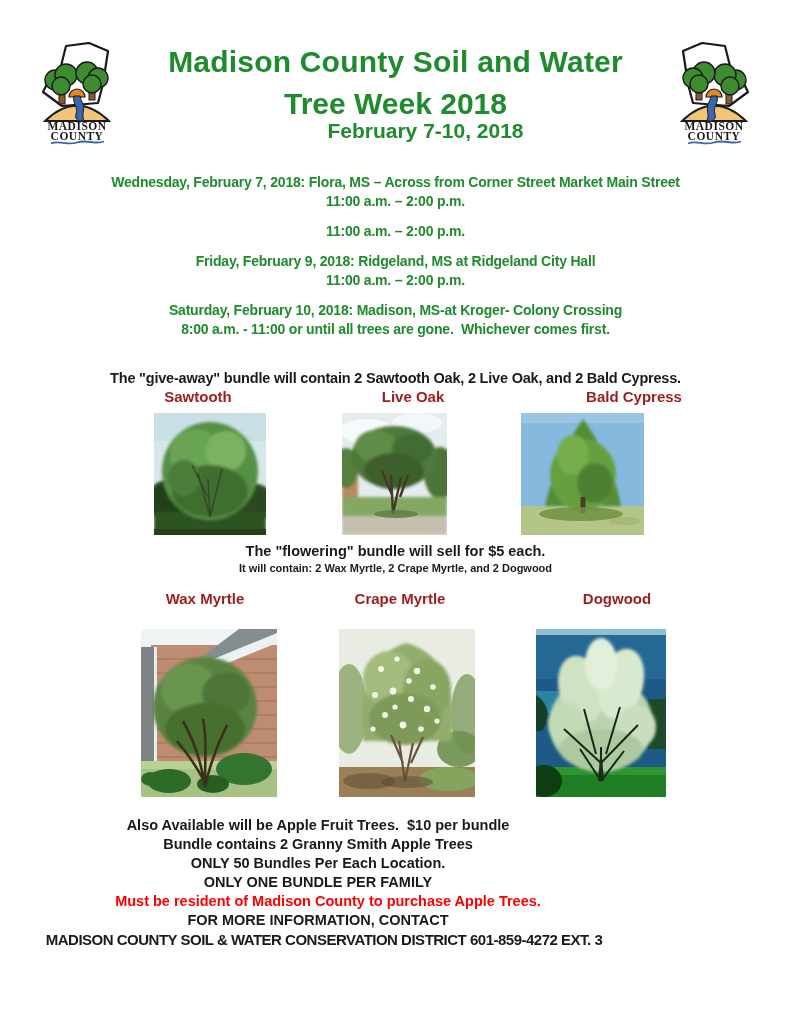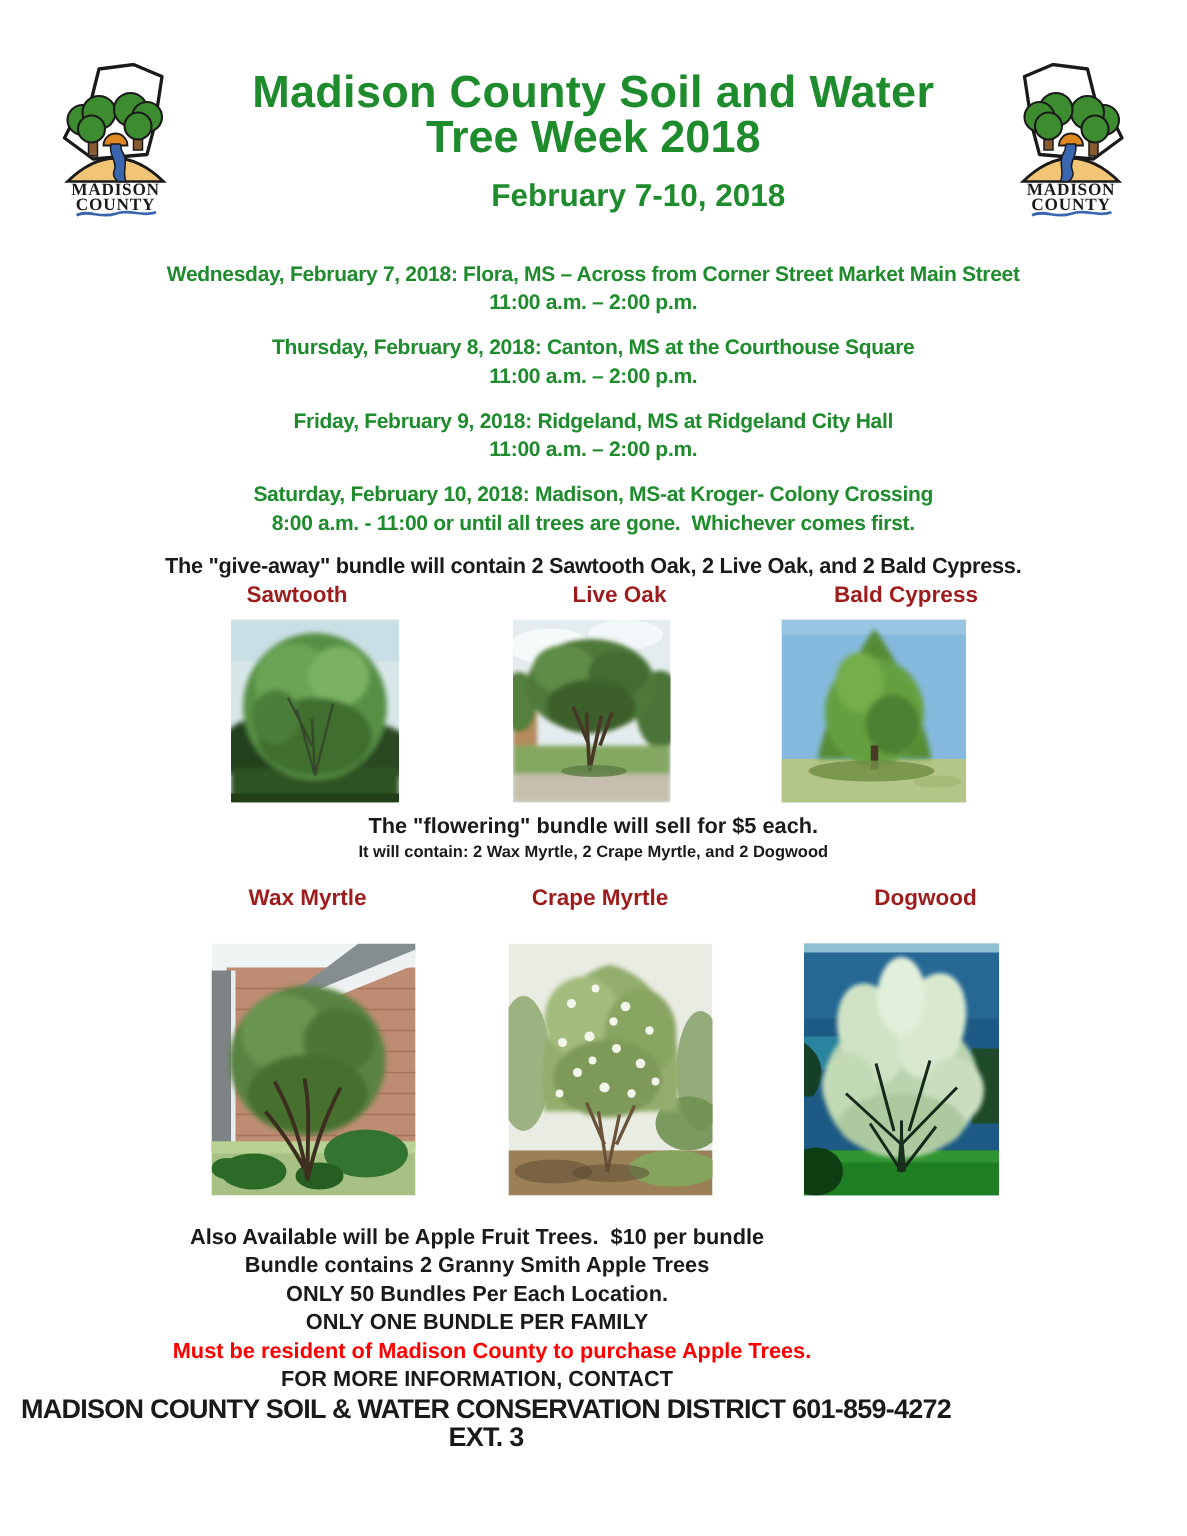--- a/index.html
+++ b/index.html
@@ -6,21 +6,21 @@
   .page {
     position:relative; width:791px; height:1024px; margin:0 auto;
     background:#ffffff; overflow:hidden;
     font-family:"Liberation Sans", sans-serif; font-weight:bold;
   }
   .cline { position:absolute; left:0; width:791px; text-align:center; white-space:pre-wrap; }
   .green { color:#1e8b2c;text-align:center; }
   .black { color:#1a1a1a; }
 
   .title1 { top:44px;  font-size:30px; line-height:36px; letter-spacing:0.2px; }
-  .title2 { top:74px;  font-size:30px; line-height:36px; }
+  .title2 { top:86px;  font-size:30px; line-height:36px; }
   .daterange { top:118px; font-size:21px; line-height:26px;padding-left:30px; }
 
   .schedule { position:absolute; top:145px; left:0; width:791px; text-align:center;
               font-size:14px; line-height:19px; letter-spacing:-0.2px; color:#1e8b2c;margin-top:28px; }
   .sched-group { margin-bottom:11px; }
   .sched-line { white-space:pre-wrap; }
 
   .giveaway-intro { top:370px; font-size:14.5px; letter-spacing:-0.2px; }
 
   .tree-label { position:absolute; transform:translateX(-50%); font-size:15px;
@@ -36,21 +36,21 @@
   .ph-crape    { left:339px; top:629px; width:136px; height:168px; }
   .ph-dogwood  { left:536px; top:629px; width:130px; height:168px; }
 
   .flower1 { top:543px; font-size:14.5px; }
   .flower2 { top:562px; font-size:11px; }
 
   .bottom { position:absolute; top:816px; left:0; width:636px; text-align:center;
             font-size:14.5px; line-height:19px; color:#1a1a1a; }
   .bottom div { white-space:pre-wrap; }
   .notice-red { color:#ff0000;padding-left:20px; }
-  .contact-detail { letter-spacing:-0.5px; font-size:18px;margin-left:12px; }
+  .contact-detail { letter-spacing:-0.5px; font-size:15px;margin-left:12px; }
 
   .logo { position:absolute; width:92px; height:104px; }
   .logo-left  { left:31px; top:42px; }
   .logo-right { left:668px; top:42px; }
   .logo-txt { font-family:"Liberation Serif", serif; font-size:11.5px; font-weight:bold;
               fill:#1a1a1a; text-anchor:middle; letter-spacing:0.5px; }
 </style>
 </head>
 <body>
 
@@ -103,38 +103,37 @@
   <div class="cline title1 green">Madison County Soil and Water</div>
   <div class="cline title2 green">Tree Week 2018</div>
   <div class="cline daterange green">February 7-10, 2018</div>
 
   <div class="schedule">
     <div class="sched-group">
       <div class="sched-line">Wednesday, February 7, 2018: Flora, MS – Across from Corner Street Market Main Street</div>
       <div class="sched-line">11:00 a.m. – 2:00 p.m.</div>
     </div>
     <div class="sched-group">
-      <div class="sched-line">Thursday, February 8, 2018: Canton, MS at the Courthouse Square</div>
       <div class="sched-line">11:00 a.m. – 2:00 p.m.</div>
     </div>
     <div class="sched-group">
       <div class="sched-line">Friday, February 9, 2018: Ridgeland, MS at Ridgeland City Hall</div>
       <div class="sched-line">11:00 a.m. – 2:00 p.m.</div>
     </div>
     <div class="sched-group">
       <div class="sched-line">Saturday, February 10, 2018: Madison, MS-at Kroger- Colony Crossing</div>
       <div class="sched-line">8:00 a.m. - 11:00 or until all trees are gone.  Whichever comes first.</div>
     </div>
   </div>
 
   <div class="cline giveaway-intro black">The "give-away" bundle will contain 2 Sawtooth Oak, 2 Live Oak, and 2 Bald Cypress.</div>
 
   <span class="tree-label row1-label" style="left:198px">Sawtooth</span>
   <span class="tree-label row1-label" style="left:413px">Live Oak</span>
-  <span class="tree-label row1-label" style="left:604px">Bald Cypress</span>
+  <span class="tree-label row1-label" style="left:634px">Bald Cypress</span>
 
   <svg class="photo ph-sawtooth" viewBox="0 0 112 122">
     <defs>
         <filter id="f1" x="-20%" y="-20%" width="140%" height="140%">
           <feGaussianBlur stdDeviation="1.6"></feGaussianBlur>
         </filter>
       </defs>
     <rect width="112" height="122" fill="#d7e7e9"></rect>
     <rect width="112" height="28" fill="#c9dfe6"></rect>
     <g filter="url(#f1)">

